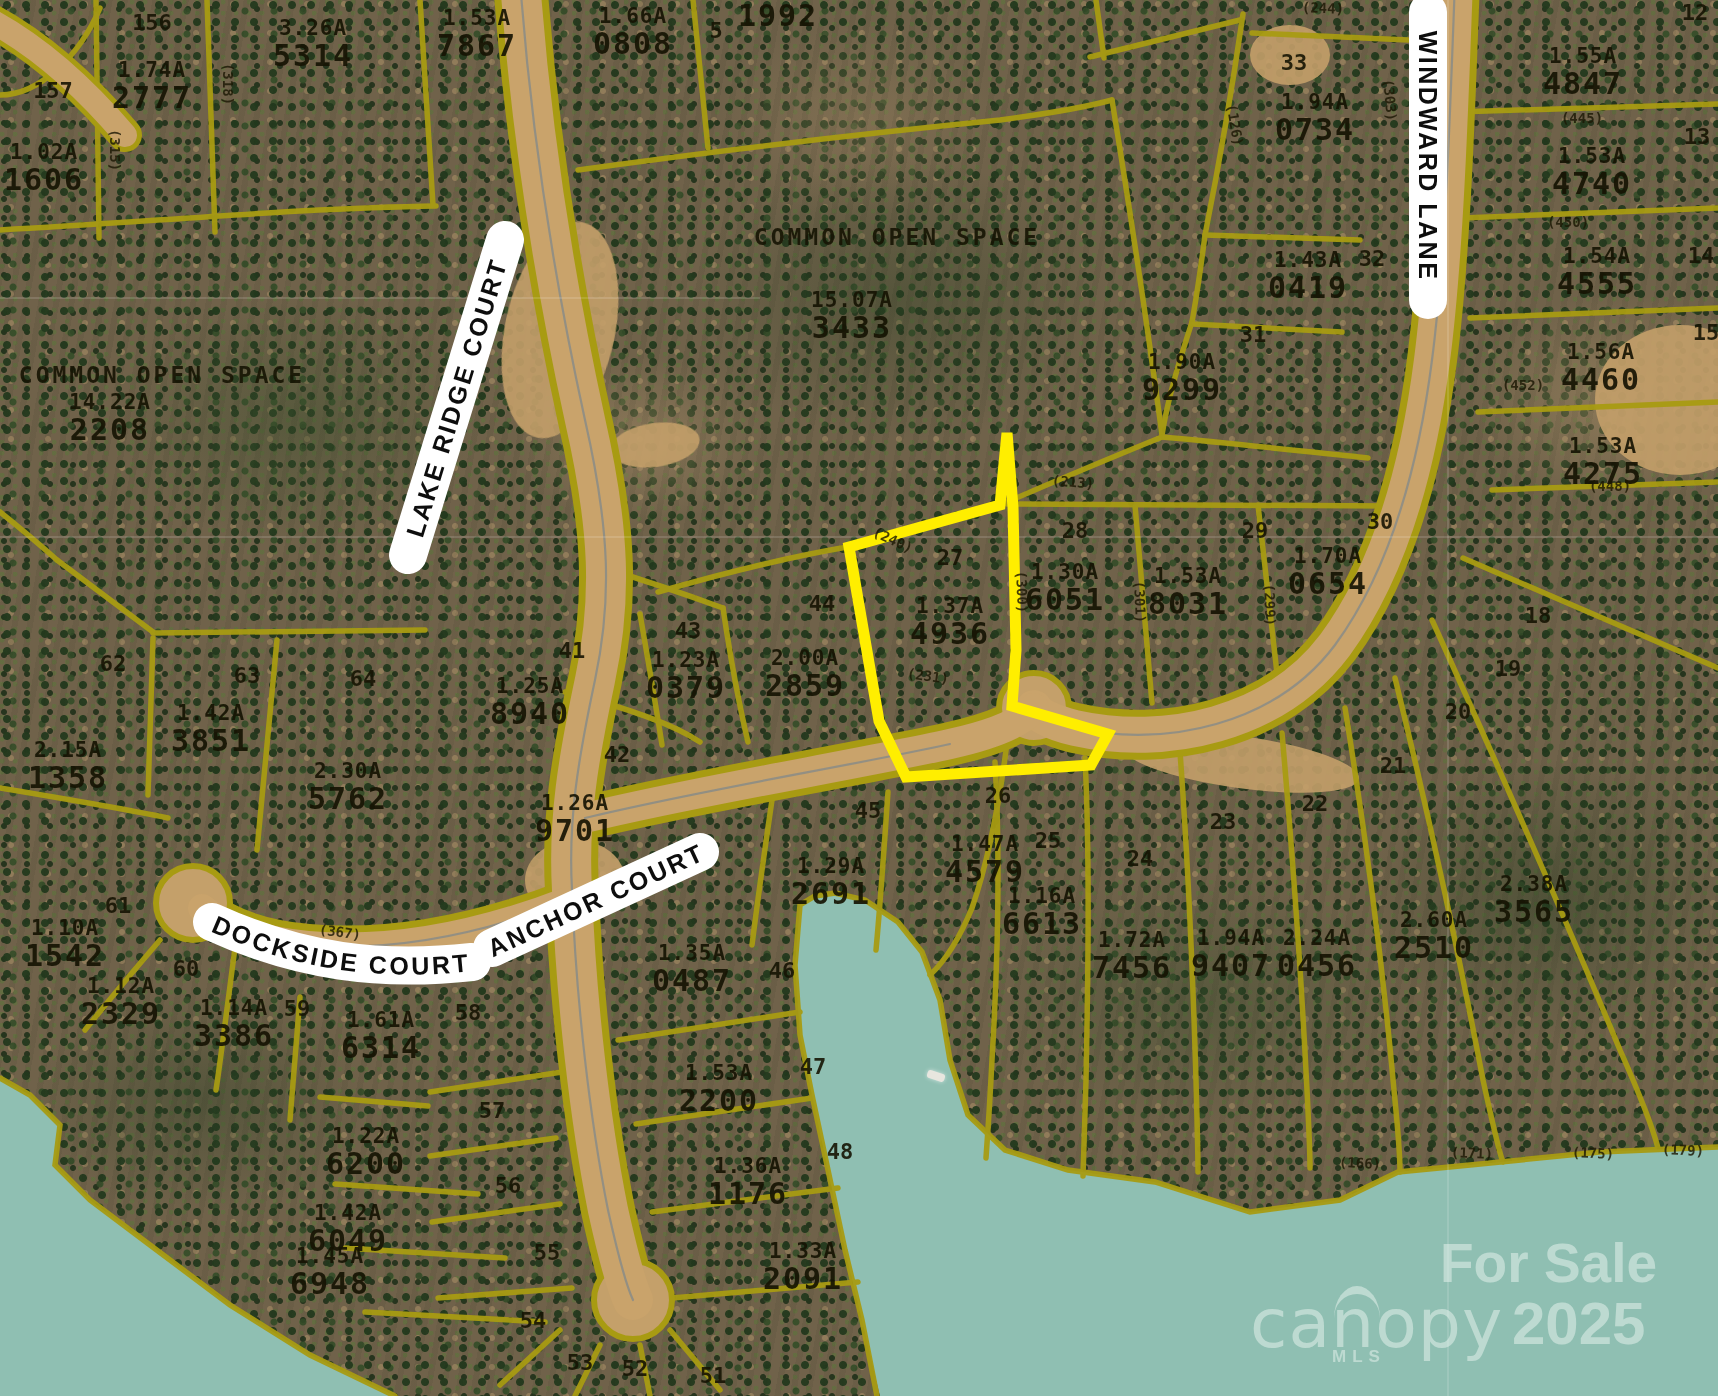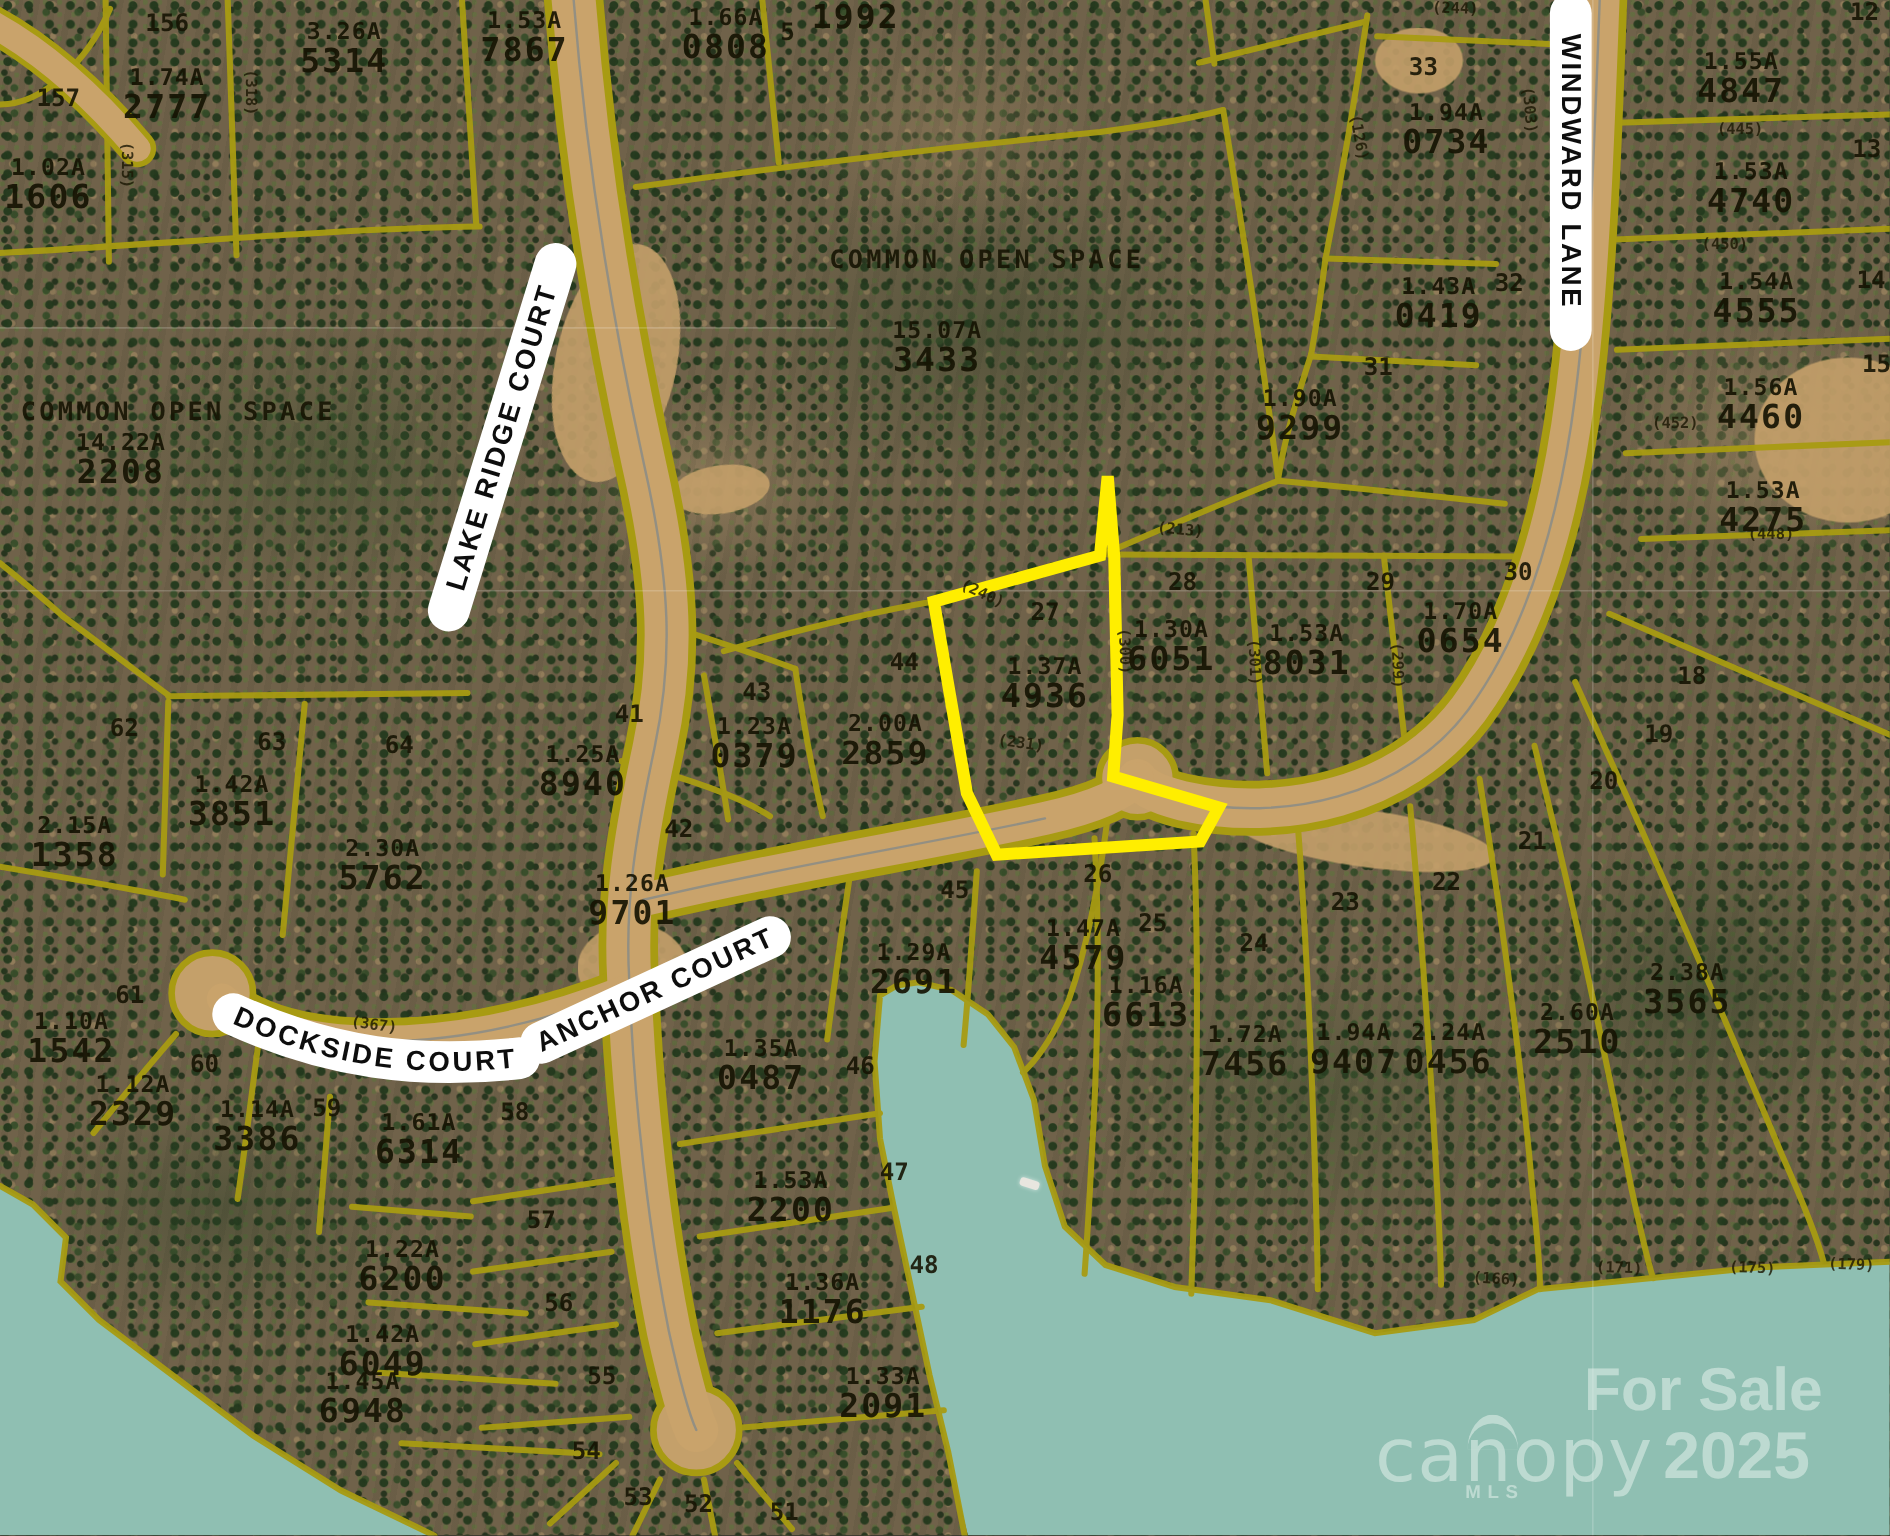--- a/index.html
+++ b/index.html
@@ -215,21 +215,21 @@
         <div class="num">5314</div>
       </div>
       <div class="parcel-label" style="left: 44px; top: 142px;">
         <div class="acre">1.02A</div>
         <div class="num">1606</div>
       </div>
       <div class="parcel-label" style="left: 477px; top: 8px;">
         <div class="acre">1.53A</div>
         <div class="num">7867</div>
       </div>
-      <div class="parcel-label" style="left: 633px; top: 6px; margin-left: 27px;">
+      <div class="parcel-label" style="left: 633px; top: 6px;">
         <div class="acre">1.66A</div>
         <div class="num">0808</div>
       </div>
       <div class="parcel-label" style="left: 778px; top: 0px;">
         <div class="num">1992</div>
       </div>
       <div class="parcel-label" style="left: 1315px; top: 92px;">
         <div class="acre">1.94A</div>
         <div class="num">0734</div>
       </div>

